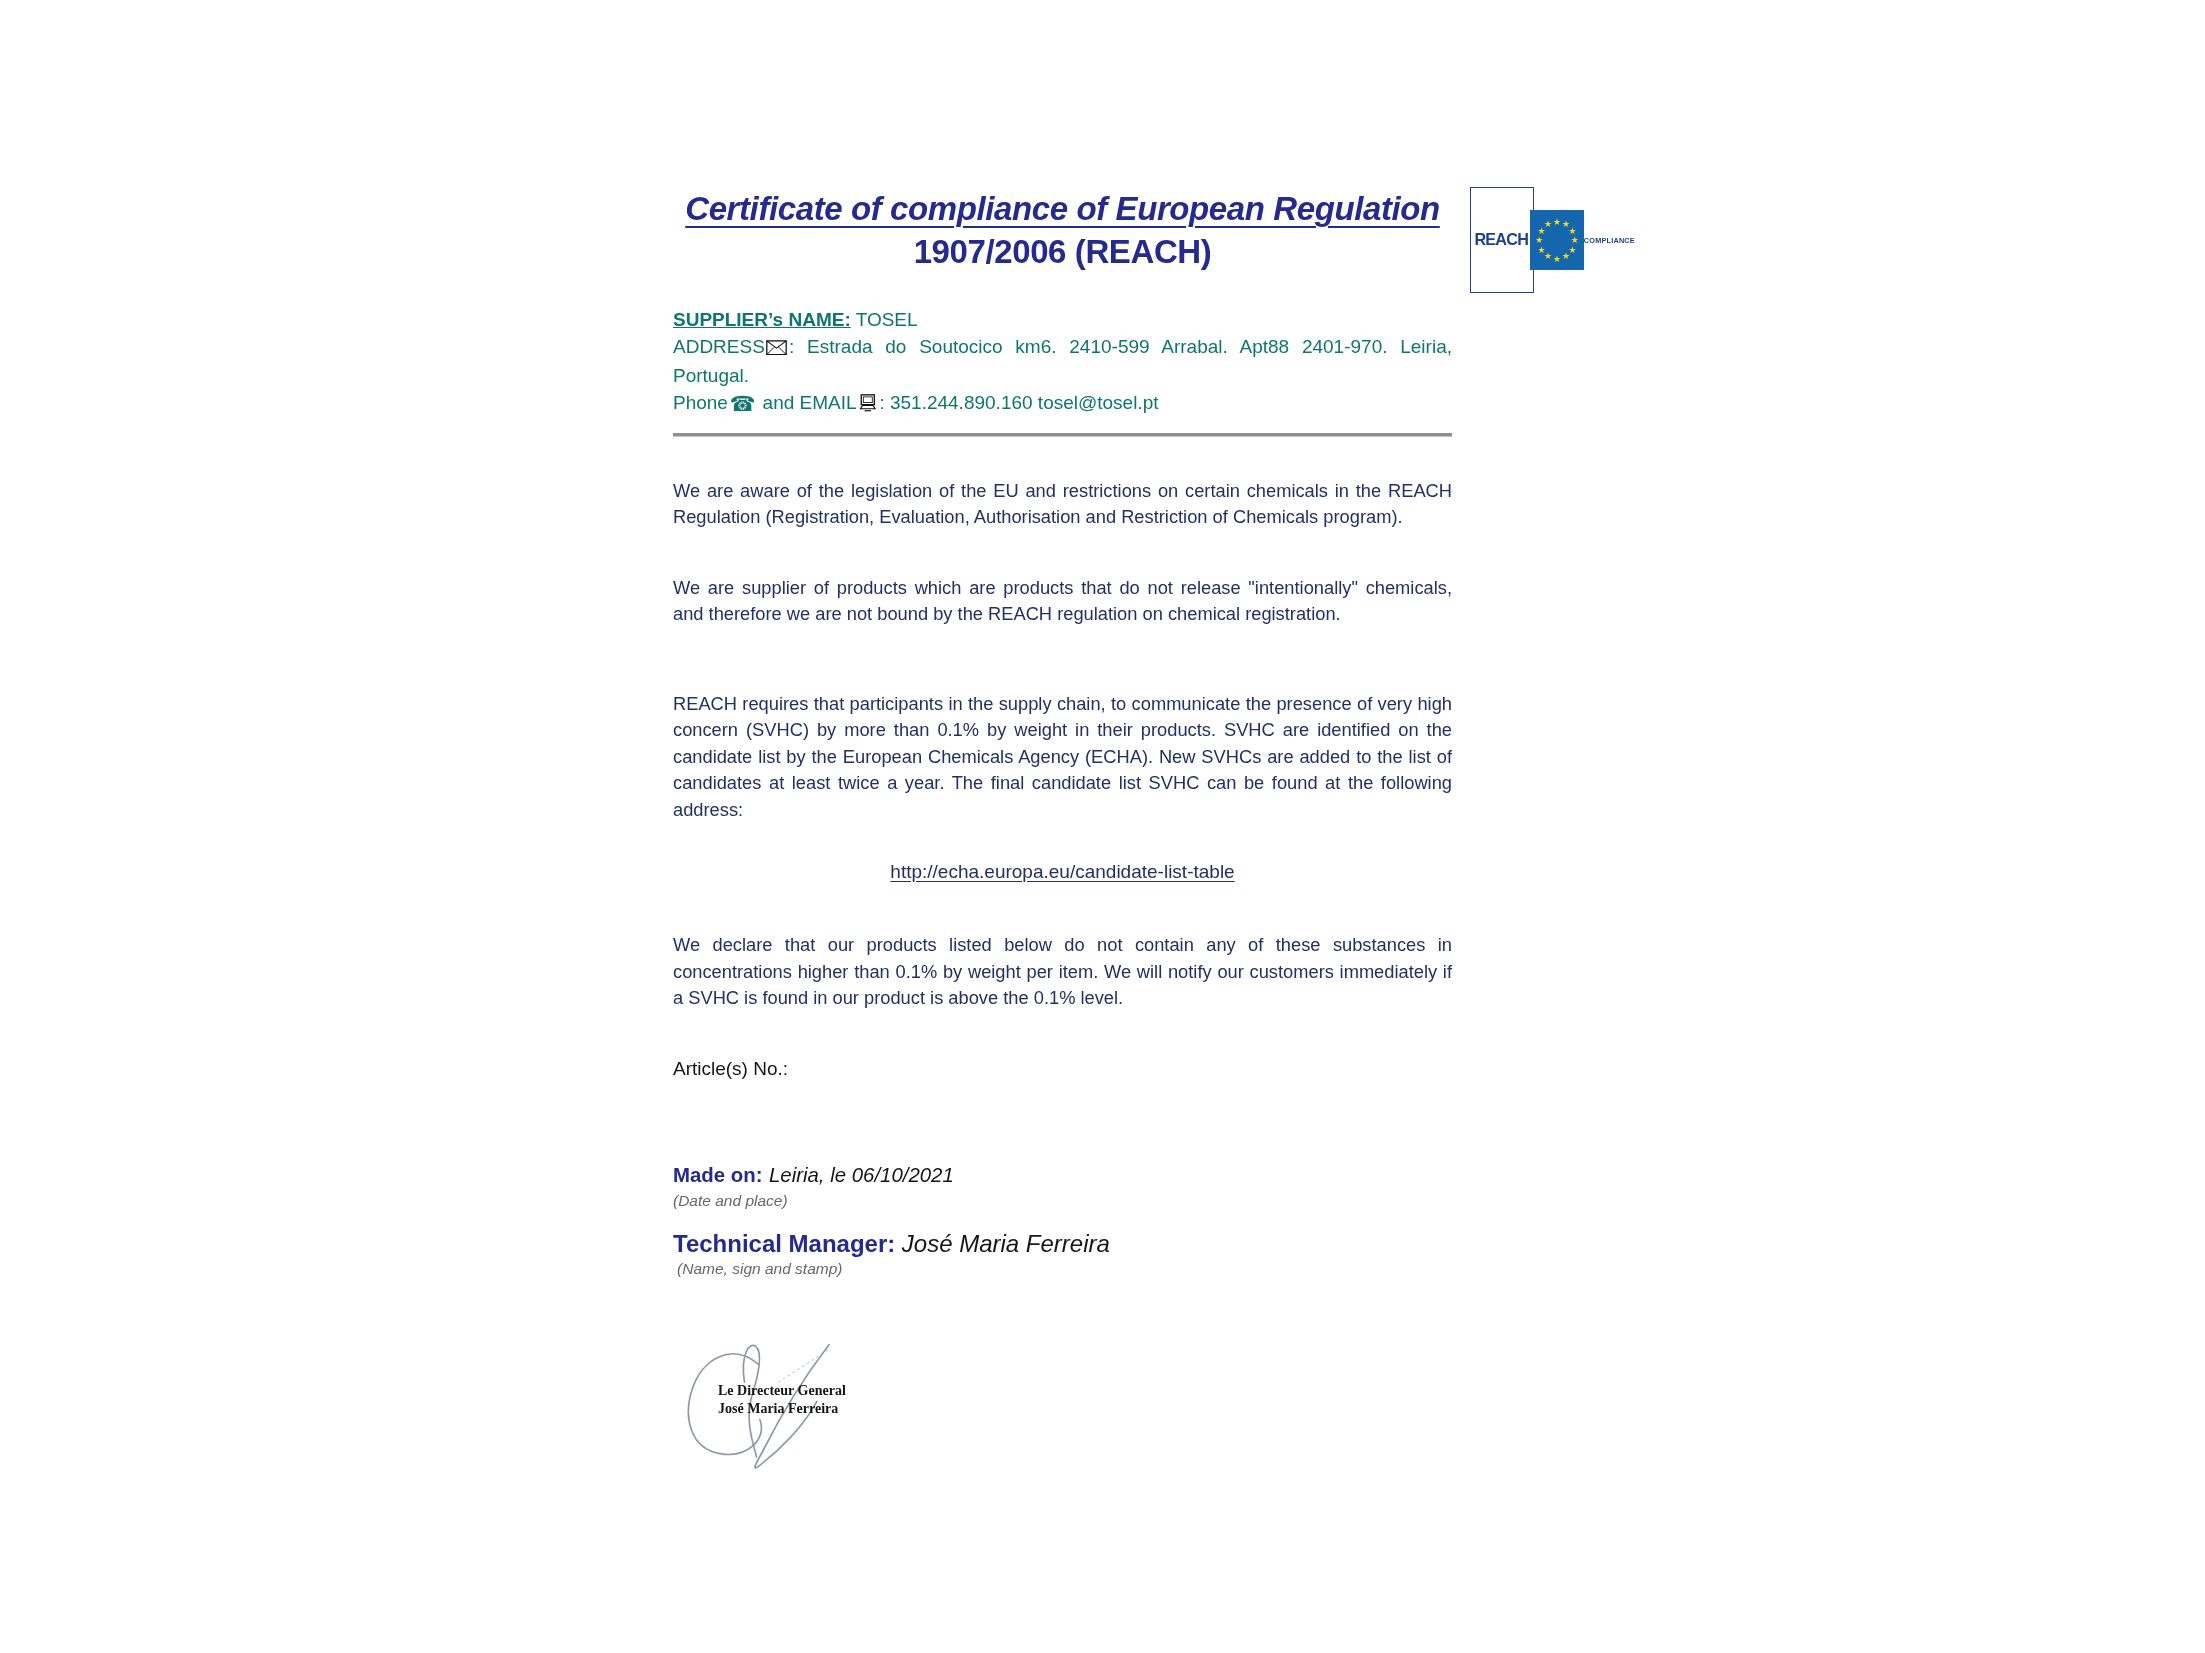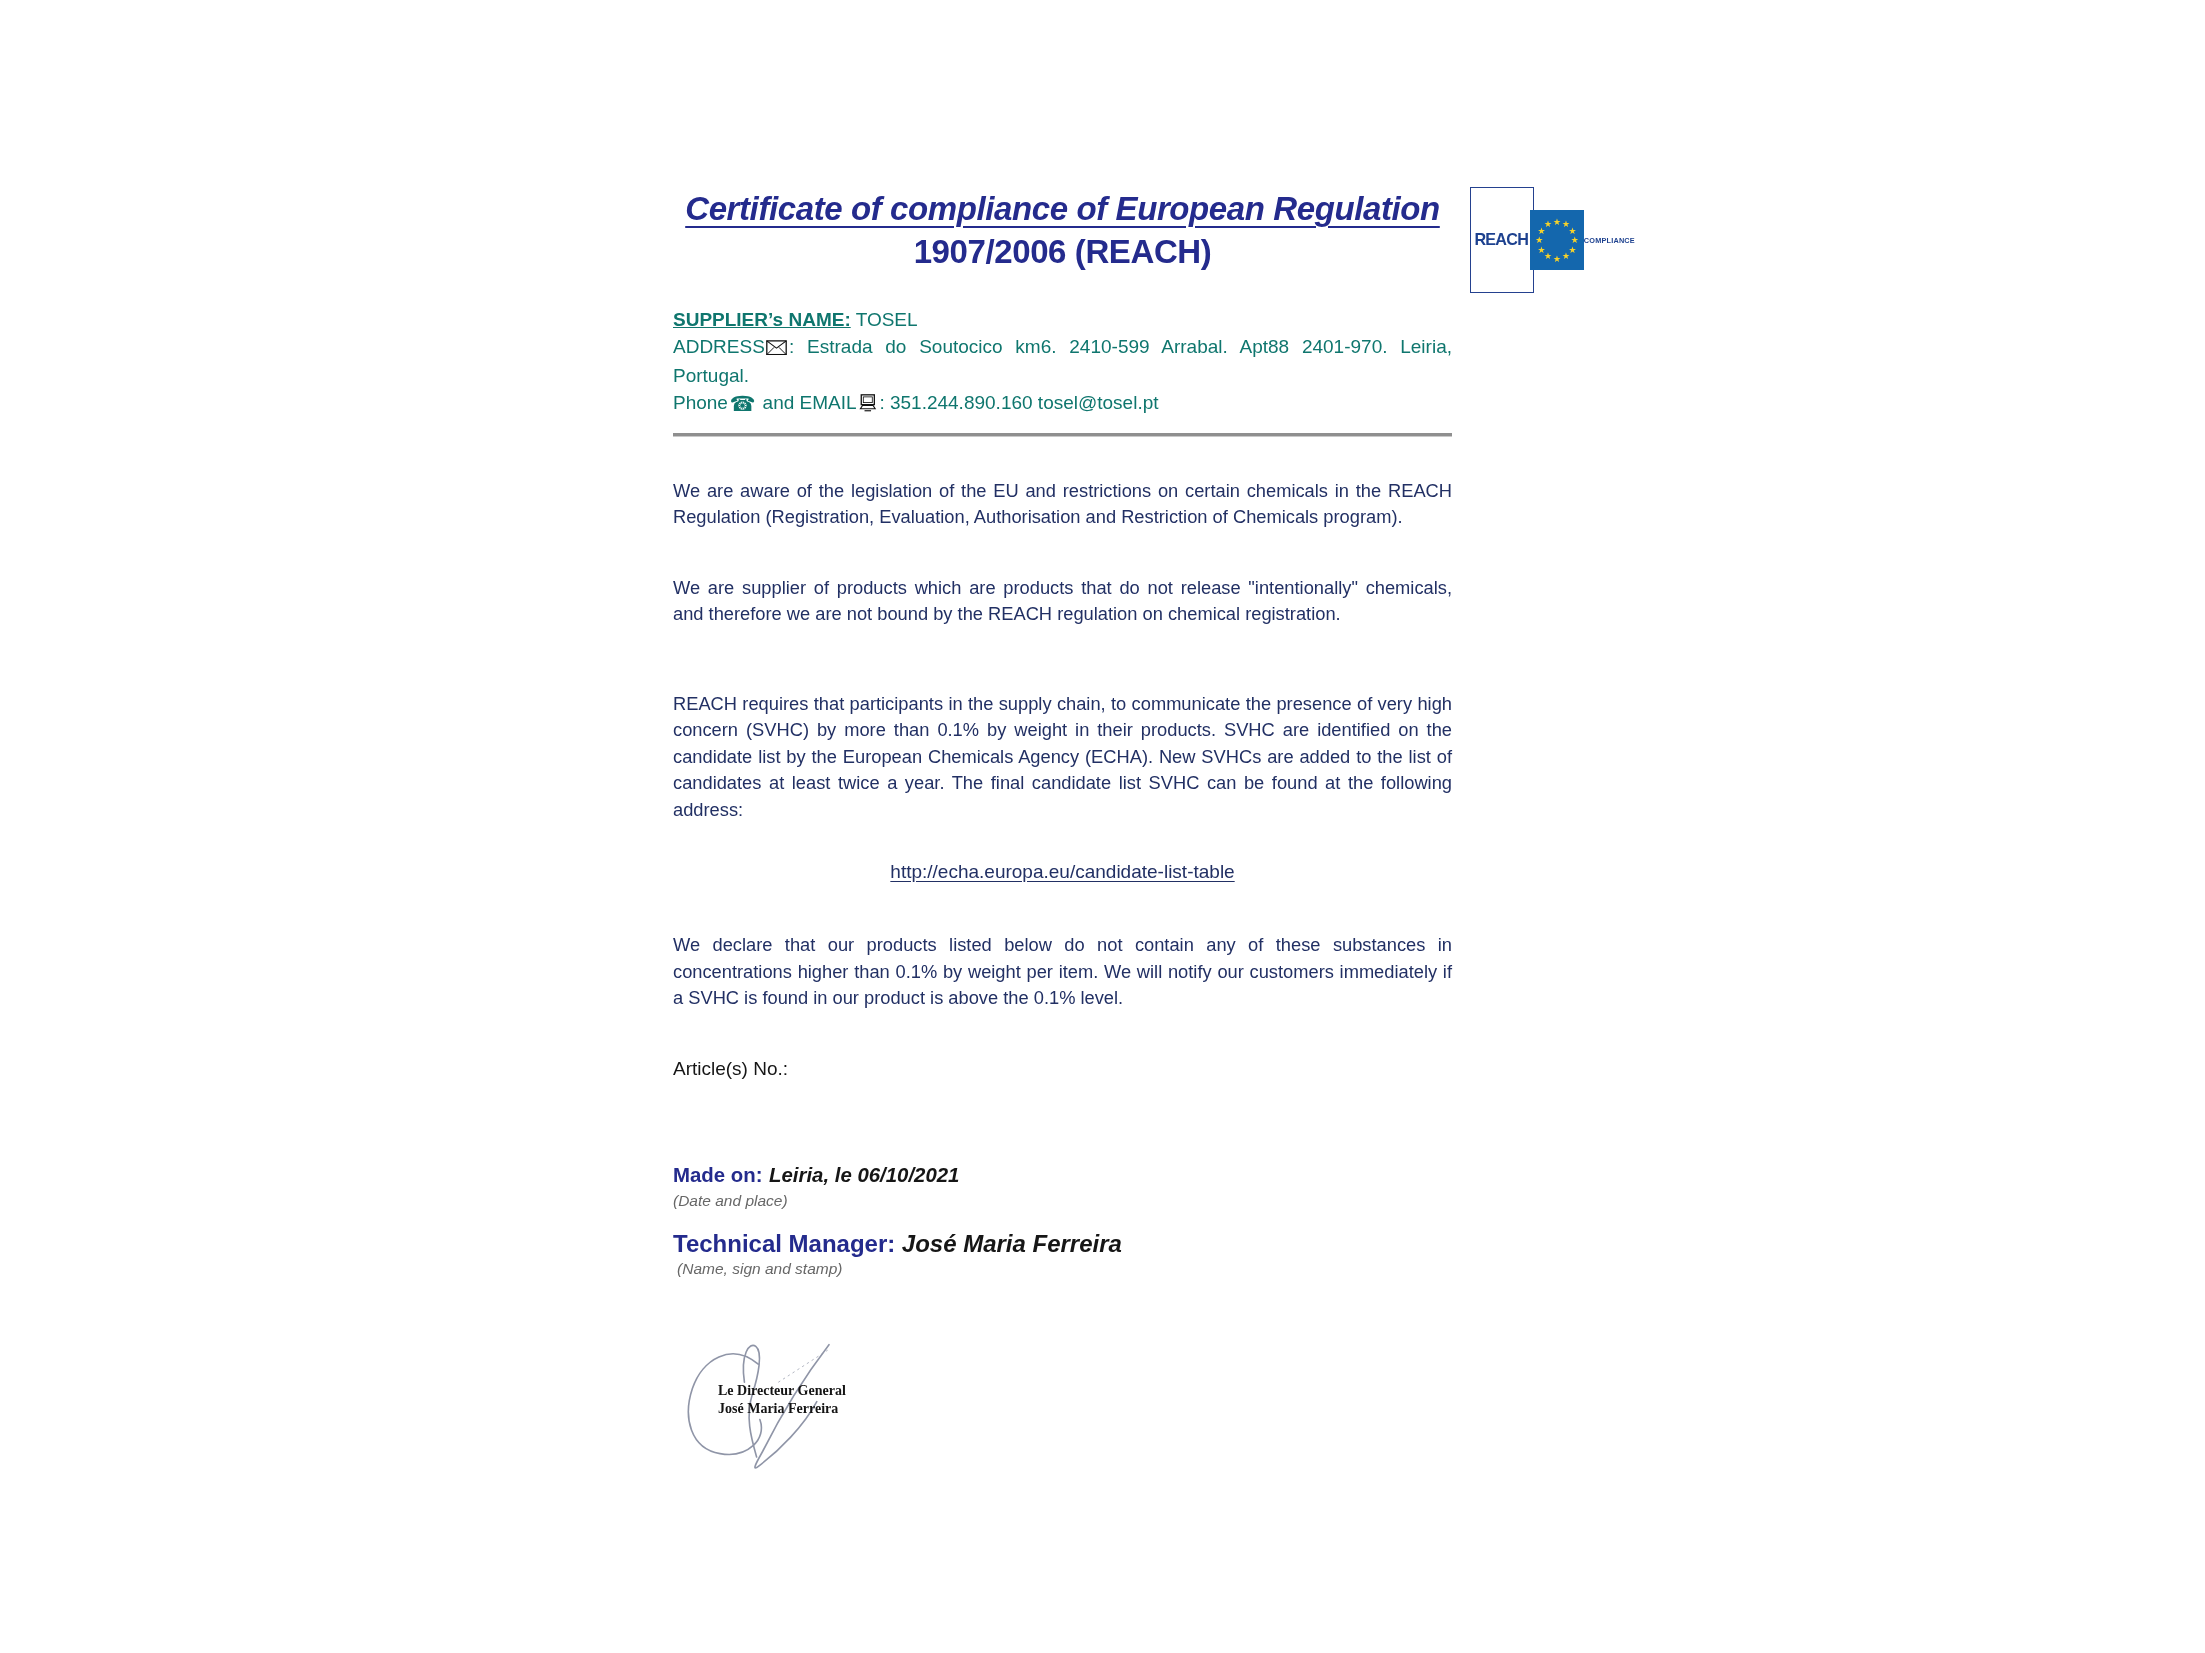--- a/index.html
+++ b/index.html
@@ -29,21 +29,21 @@
   .p1 { margin-top:41px; }
   .p3 { margin-top:63px; }
   .link-row { margin-top:38px; text-align:center; font-size:19px; }
   .link-row a { color:#223064; text-decoration:underline; text-underline-offset:3.3px; }
   .p4 { margin-top:49px; }
   .article { margin-top:46px; color:#161616; font-size:19px; }
 
   
   .made { margin-top:81px; font-size:20.4px; line-height:29px; }
   .f-label { color:#242b8d; font-weight:bold; }
-  .f-value { font-style:italic; color:#161616; margin-left:6.5px;font-weight:bold; }
+  .f-value { font-style:italic; color:#161616; margin-left:6.5px; }
   .note { font-size:15.5px; font-style:italic; color:#676767; line-height:21px; }
   .manager { margin-top:18px; font-size:24px; line-height:29px; }
   .note-indent { padding-left:4.1px; }
 
   
   .signature { position:absolute; left:681px; top:1338px; width:187px; height:163px; }
   .signature svg { position:absolute; left:0; top:0; }
   .stamp-text {
     position:absolute; left:37px; top:44px;
     font-family:"Liberation Serif", serif; font-size:14px; font-weight:600;

